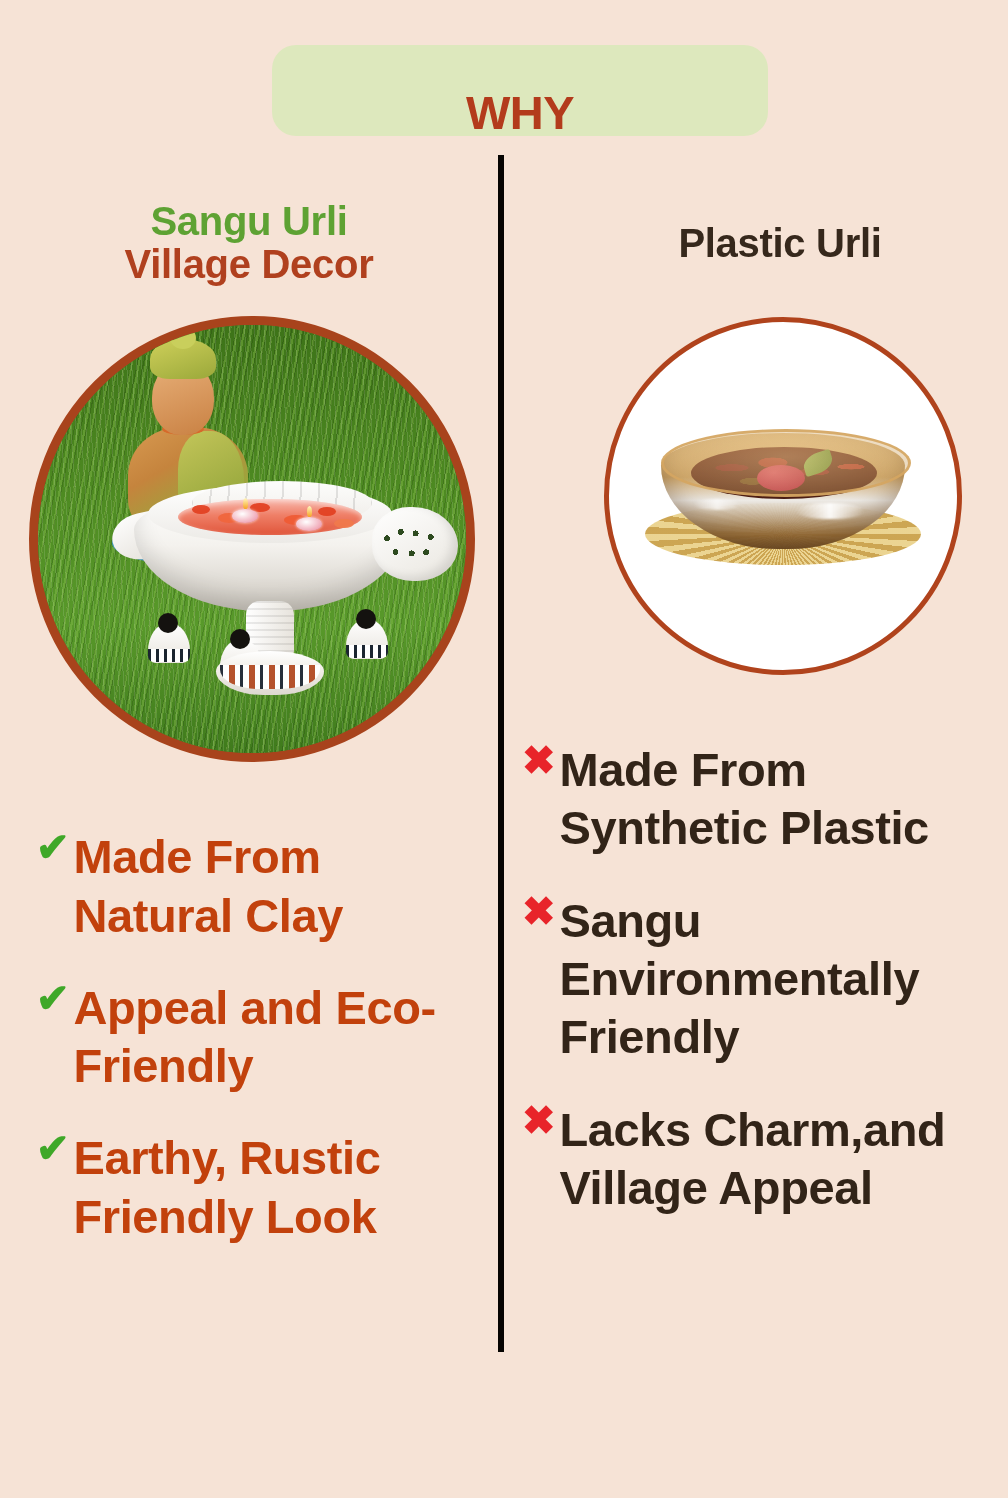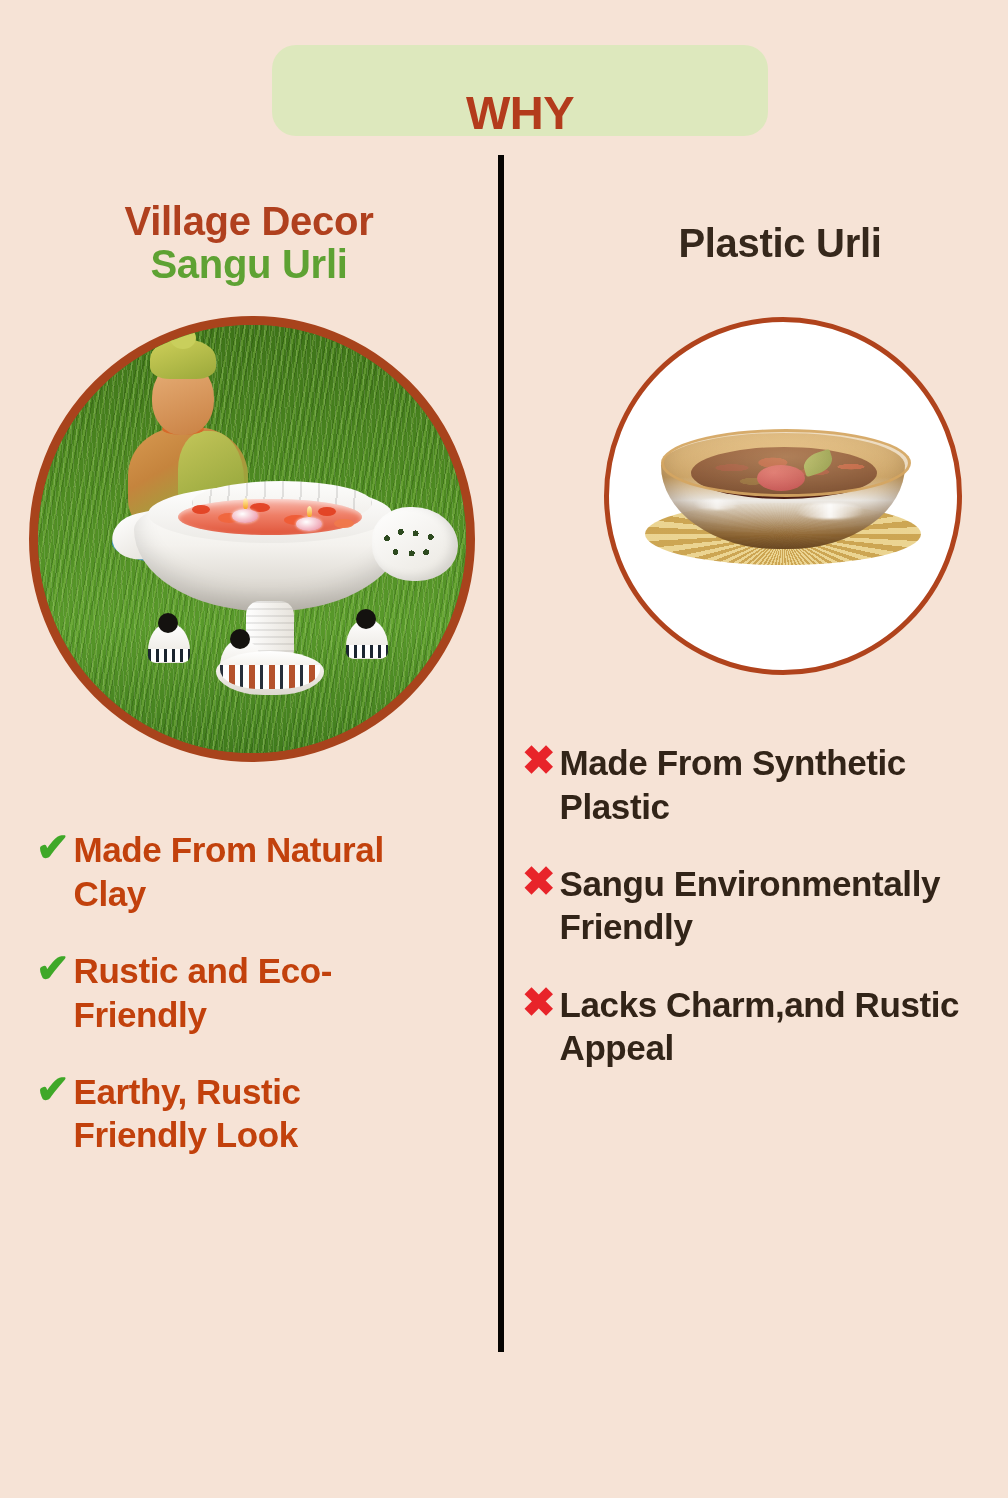--- a/index.html
+++ b/index.html
@@ -377,42 +377,42 @@
   .feature-icon {
     flex: 0 0 auto;
     font-size: 40px;
     font-weight: bold;
     line-height: 0.98;
     margin-right: 4px;
   }
   .icon-check { color: #3fa828; }
   .icon-cross { color: #e8242a; }
   .feature-text {
-    font-size: 35px;
+    font-size: 47px;
     font-weight: bold;
     line-height: 1.24;
     letter-spacing: -0.4px;
   }
   .text-positive { color: #c2410c; }
   .text-negative { color: #322418; }
 </style>
 </head>
 <body>
 
 <div id="header-badge">
   <span class="title-word title-why">WHY</span>
 </div>
 
 <div id="divider"></div>
 
 <div class="column" id="column-left">
 
   <div class="col-heading">
+    <span class="heading-line" id="left-heading-2">Sangu Urli</span>
     <span class="heading-line" id="left-heading-1">Village Decor</span>
-    <span class="heading-line" id="left-heading-2">Sangu Urli</span>
   </div>
 
   <div class="circle-wrap">
     <div class="photo-circle" id="photo-circle-left">
       <div class="grass"></div>
 
       <div class="buddha">
         <div class="b-base"></div>
         <div class="b-lotus"></div>
         <div class="b-body"></div>
@@ -463,21 +463,21 @@
     </div>
   </div>
 
   <ul class="feature-list" id="feature-list-left">
     <li class="feature-item">
       <span class="feature-icon icon-check">✔</span>
       <span class="feature-text text-positive">Made From Natural Clay</span>
     </li>
     <li class="feature-item">
       <span class="feature-icon icon-check">✔</span>
-      <span class="feature-text text-positive">Rustic and Eco-Friendly</span>
+      <span class="feature-text text-positive">Appeal and Eco-Friendly</span>
     </li>
     <li class="feature-item">
       <span class="feature-icon icon-check">✔</span>
       <span class="feature-text text-positive">Earthy, Rustic Friendly Look</span>
     </li>
   </ul>
 </div>
 
 <div class="column" id="column-right">
 
@@ -504,16 +504,16 @@
     <li class="feature-item">
       <span class="feature-icon icon-cross">✖</span>
       <span class="feature-text text-negative">Made From Synthetic Plastic</span>
     </li>
     <li class="feature-item">
       <span class="feature-icon icon-cross">✖</span>
       <span class="feature-text text-negative">Sangu Environmentally Friendly</span>
     </li>
     <li class="feature-item">
       <span class="feature-icon icon-cross">✖</span>
-      <span class="feature-text text-negative">Lacks Charm,and Rustic Appeal</span>
+      <span class="feature-text text-negative">Lacks Charm,and Village Appeal</span>
     </li>
   </ul>
 </div>
 
 </body></html>

